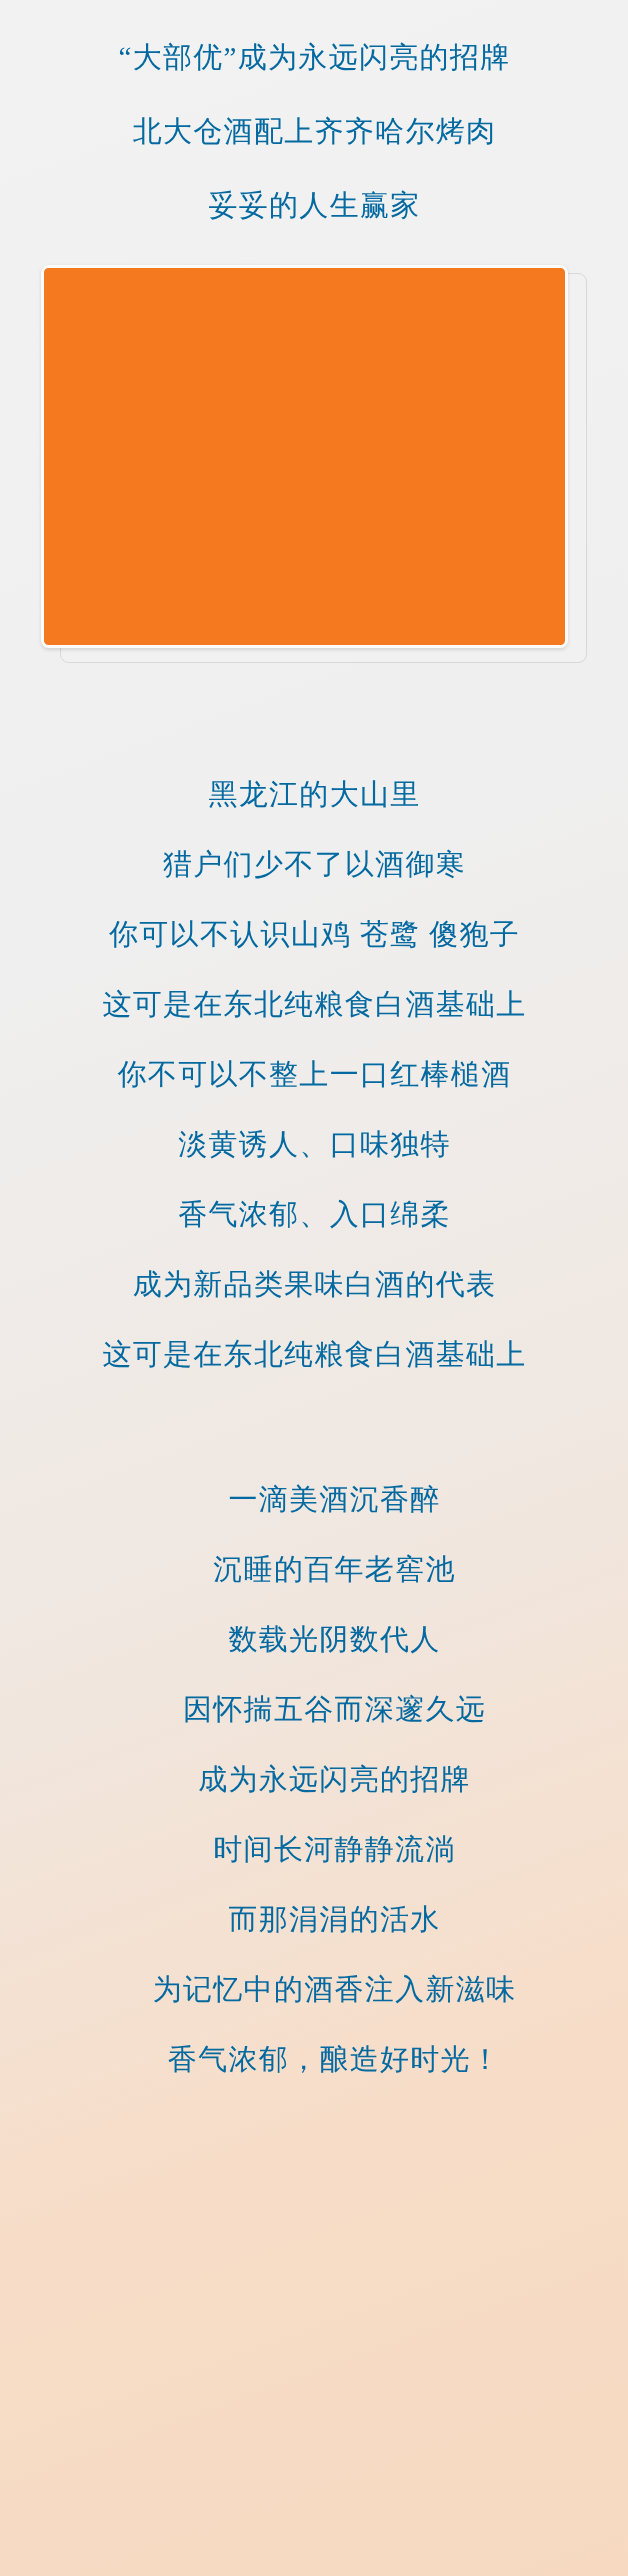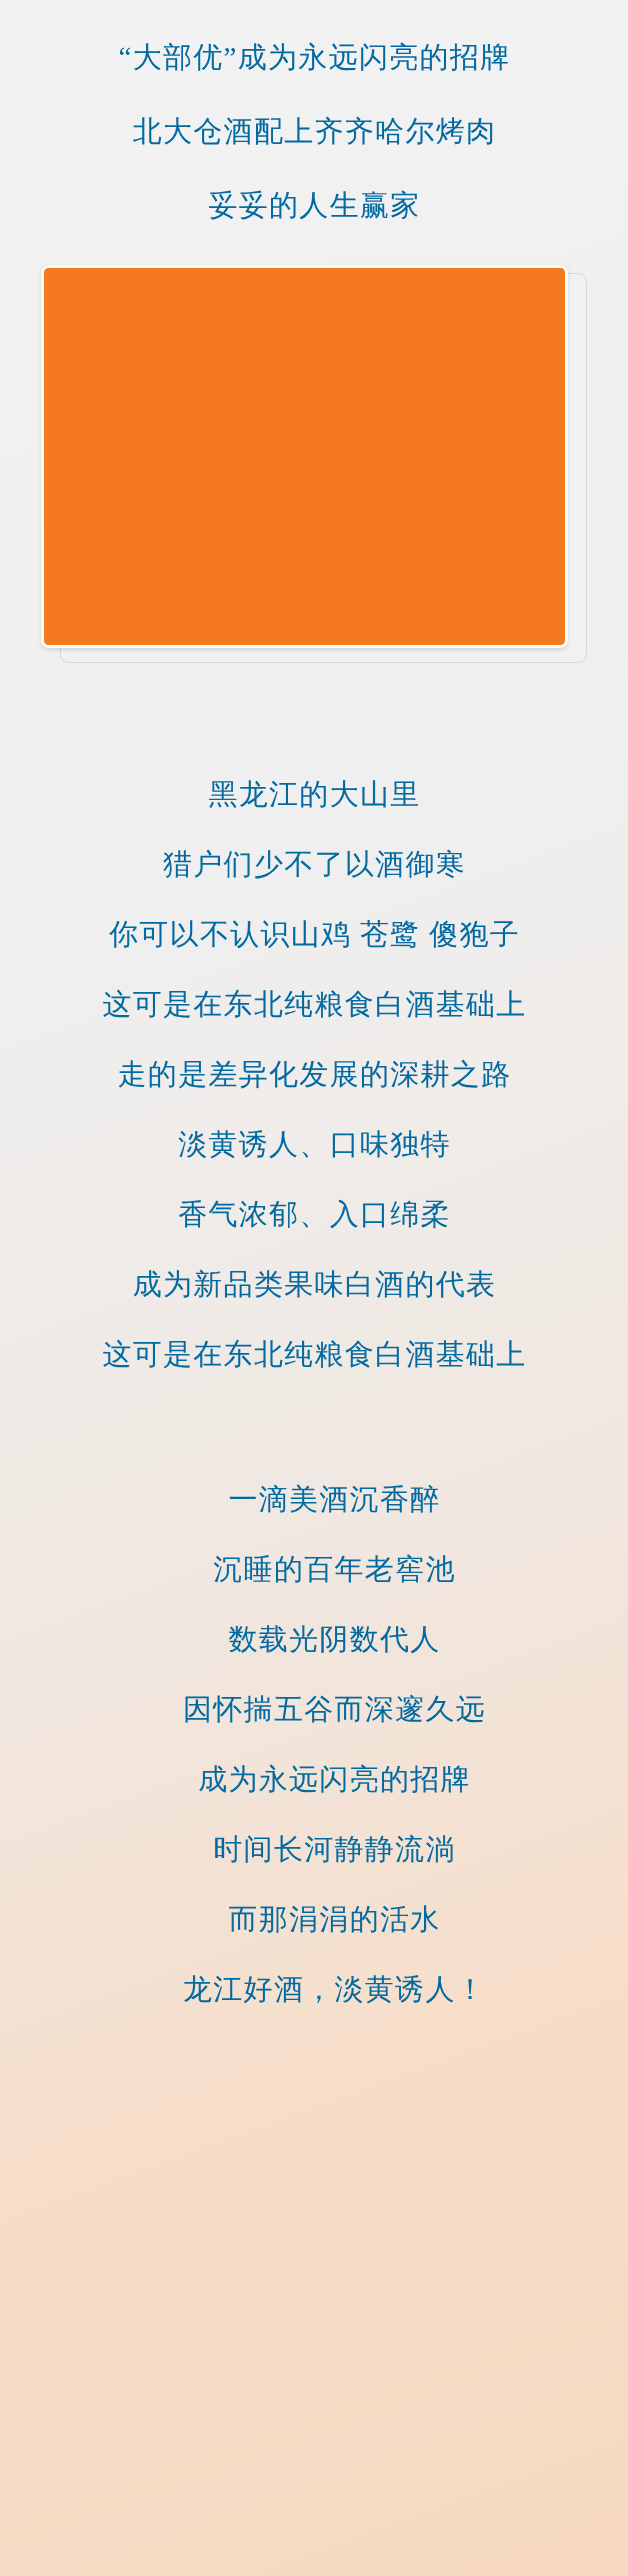--- a/index.html
+++ b/index.html
@@ -113,32 +113,33 @@
   <div class="media-wrap">
     <div class="media-shadow-card"></div>
     <div class="media-orange"></div>
   </div>
 
   <section class="block verse-mid">
     <p class="line">黑龙江的大山里</p>
     <p class="line">猎户们少不了以酒御寒</p>
     <p class="line">你可以不认识山鸡 苍鹭 傻狍子</p>
     <p class="line">这可是在东北纯粮食白酒基础上</p>
-    <p class="line">走的是差异化发展的深耕之路</p>
+    <p class="line">你不可以不整上一口红棒槌酒</p>
     <p class="line">淡黄诱人、口味独特</p>
     <p class="line">香气浓郁、入口绵柔</p>
     <p class="line">成为新品类果味白酒的代表</p>
     <p class="line">这可是在东北纯粮食白酒基础上</p>
   </section>
 
   <section class="block verse-bottom">
     <p class="line">一滴美酒沉香醉</p>
     <p class="line">沉睡的百年老窖池</p>
     <p class="line">数载光阴数代人</p>
     <p class="line">因怀揣五谷而深邃久远</p>
     <p class="line">成为永远闪亮的招牌</p>
     <p class="line">时间长河静静流淌</p>
     <p class="line">而那涓涓的活水</p>
-    <p class="line">龙江好酒，淡黄诱人！</p>
+    <p class="line">为记忆中的酒香注入新滋味</p>
+    <p class="line">香气浓郁，酿造好时光！</p>
   </section>
 
 </div>
 
 
 </body></html>

